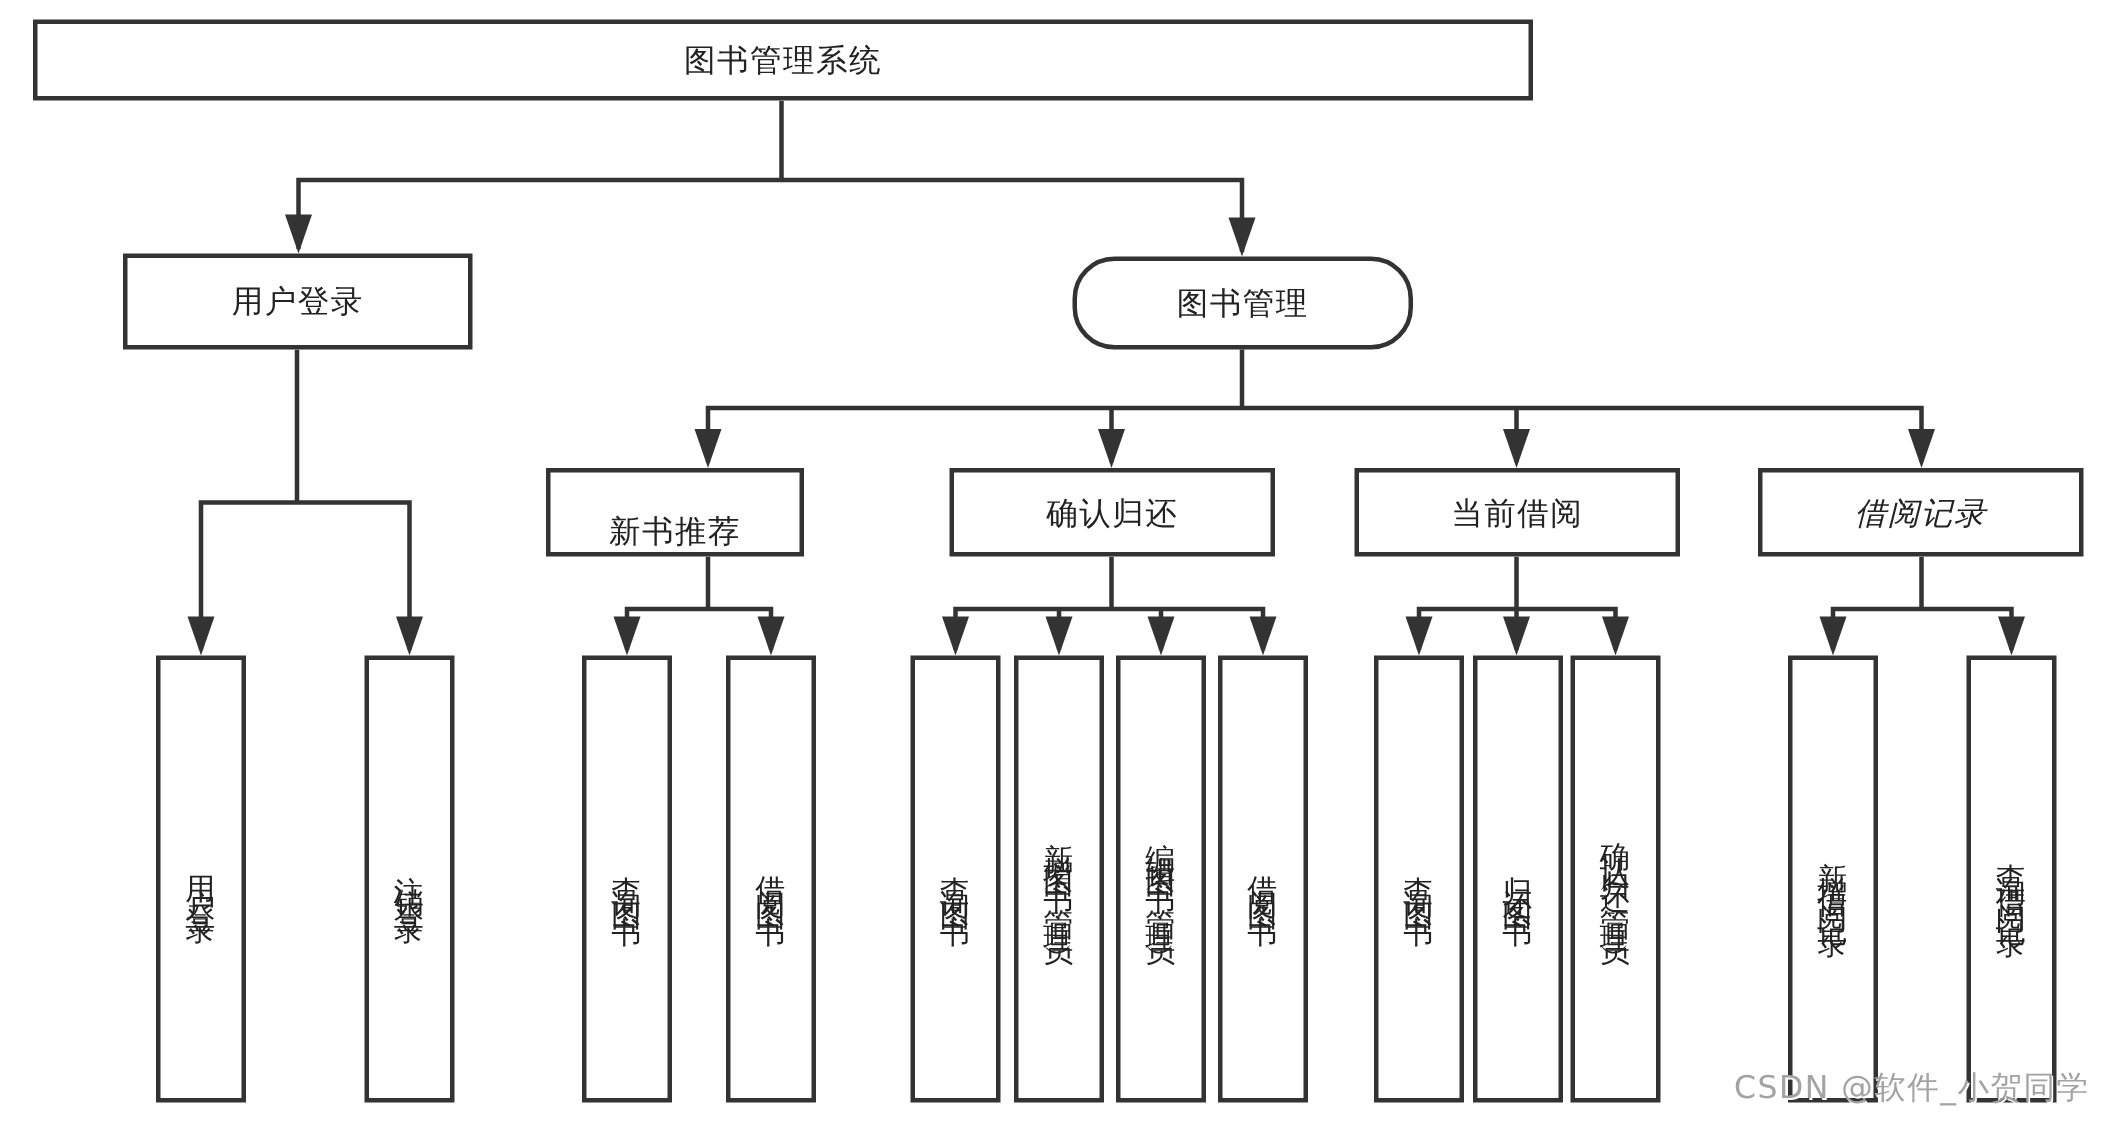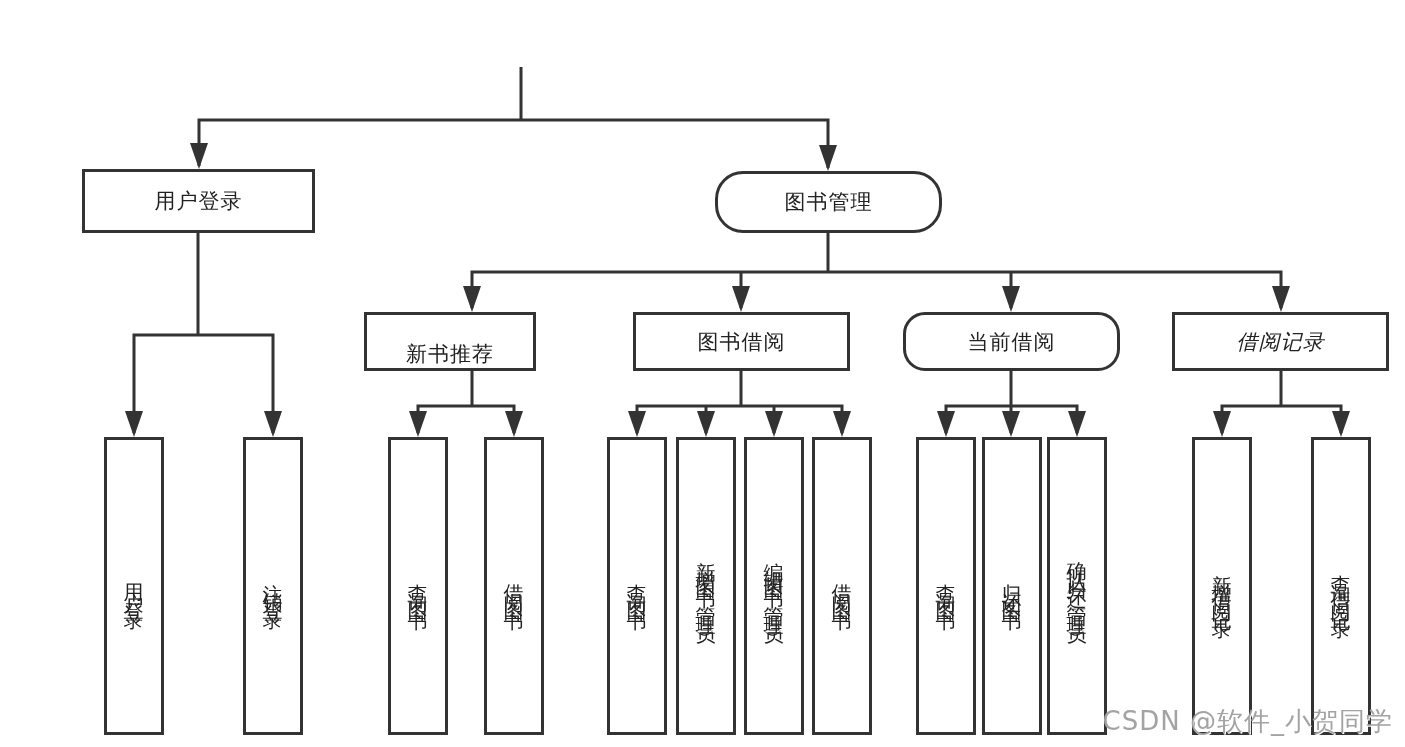--- a/index.html
+++ b/index.html
@@ -56,21 +56,21 @@
     font-size: 20px;
     letter-spacing: 9px;
     color: #222222;
     line-height: 1;
     white-space: nowrap;
   }
   #watermark {
     position: absolute;
     right: 12px;
     bottom: 8px;
-    font-size: 26px;
+    font-size: 21px;
     color: #a3a3a3;
     letter-spacing: 1px;
     z-index: 3;
     white-space: nowrap;
     text-shadow: 1px 1px 0 #ffffff;
     text-align: center;
   }
 </style>
 </head>
 <body>
@@ -117,35 +117,38 @@
 
       <polygon points="946,437 937,411 955,411"></polygon>
       <polygon points="1011,437 1002,411 1020,411"></polygon>
       <polygon points="1077,437 1068,411 1086,411"></polygon>
 
       <polygon points="1222,437 1213,411 1231,411"></polygon>
       <polygon points="1341,437 1332,411 1350,411"></polygon>
     </g>
   </svg>
 
+  <div class="node h-label" style="left:22px; top:13px; width:1000px; height:54px;">
+    <span>图书管理系统</span>
+  </div>
 
   <div class="node h-label" style="left:82px; top:169px; width:233px; height:64px;">
     <span>用户登录</span>
   </div>
   <div class="node h-label" style="left:715px; top:171px; width:227px; height:62px;border-radius:28px;">
     <span>图书管理</span>
   </div>
 
   <div class="node h-label" style="left:364px; top:312px; width:172px; height:59px;align-items:flex-end;">
     <span>新书推荐</span>
   </div>
   <div class="node h-label" style="left:633px; top:312px; width:217px; height:59px;">
-    <span>图书借阅</span>
+    <span>确认归还</span>
   </div>
-  <div class="node h-label" style="left:903px; top:312px; width:217px; height:59px;border-radius:22px;">
+  <div class="node h-label" style="left:903px; top:312px; width:217px; height:59px;">
     <span>当前借阅</span>
   </div>
   <div class="node h-label" style="left:1172px; top:312px; width:217px; height:59px;font-style:italic;">
     <span>借阅记录</span>
   </div>
 
   <div class="leaf" style="left:104px;">
     <span>用户登录</span>
   </div>
   <div class="leaf" style="left:243px;">

